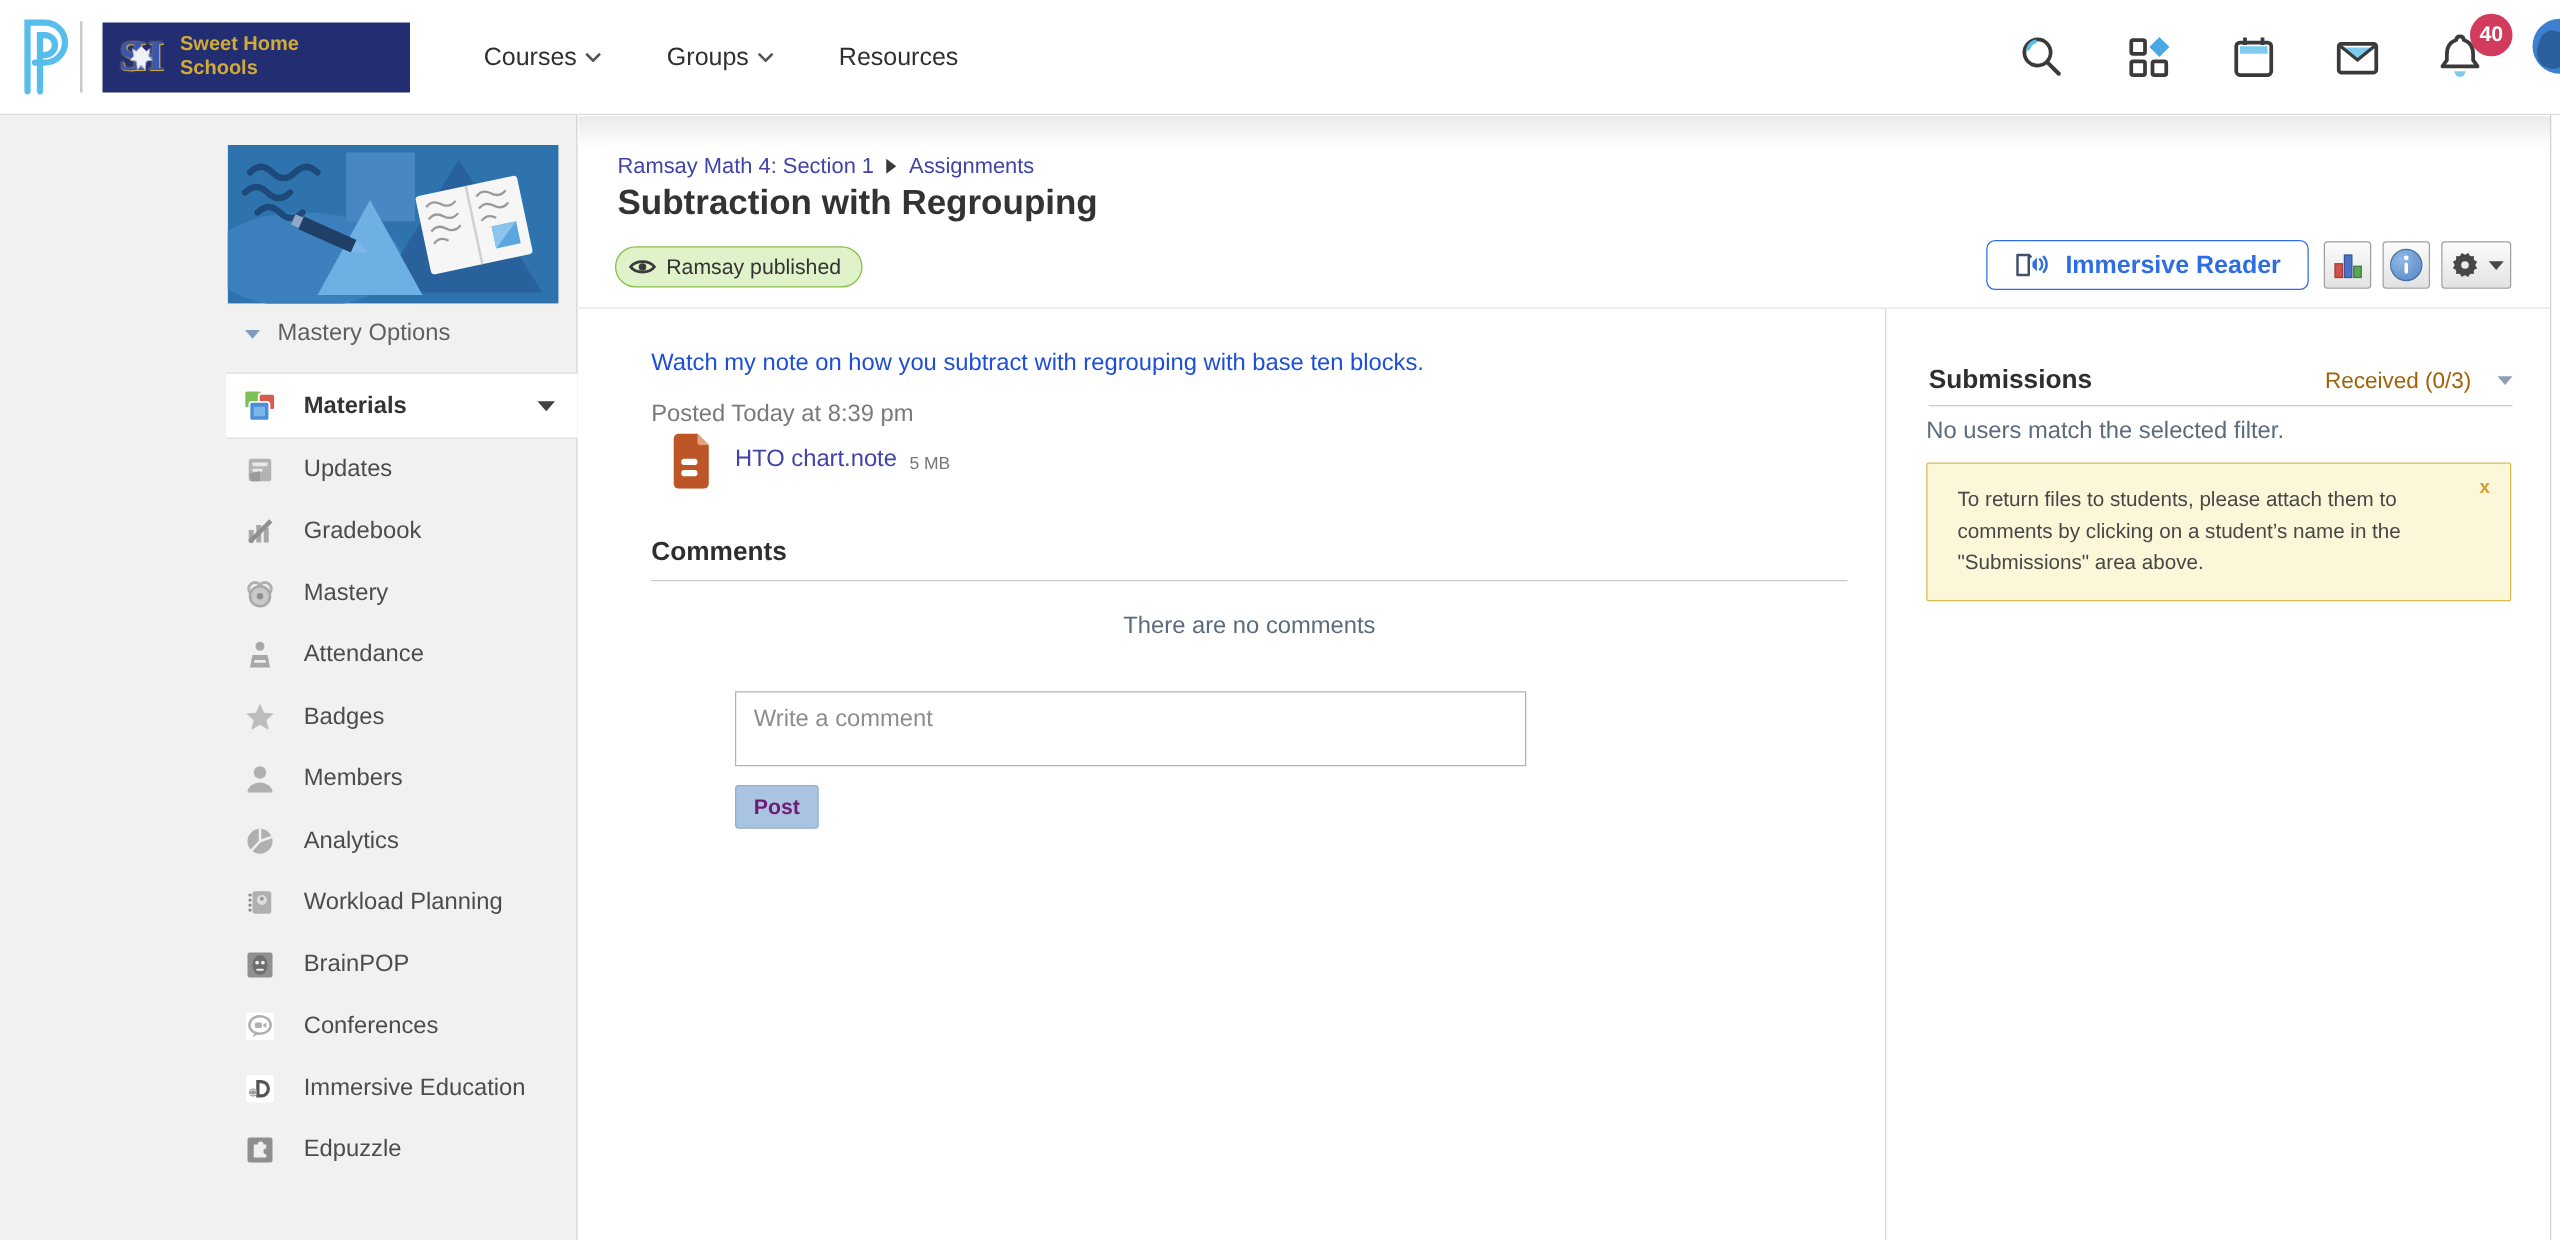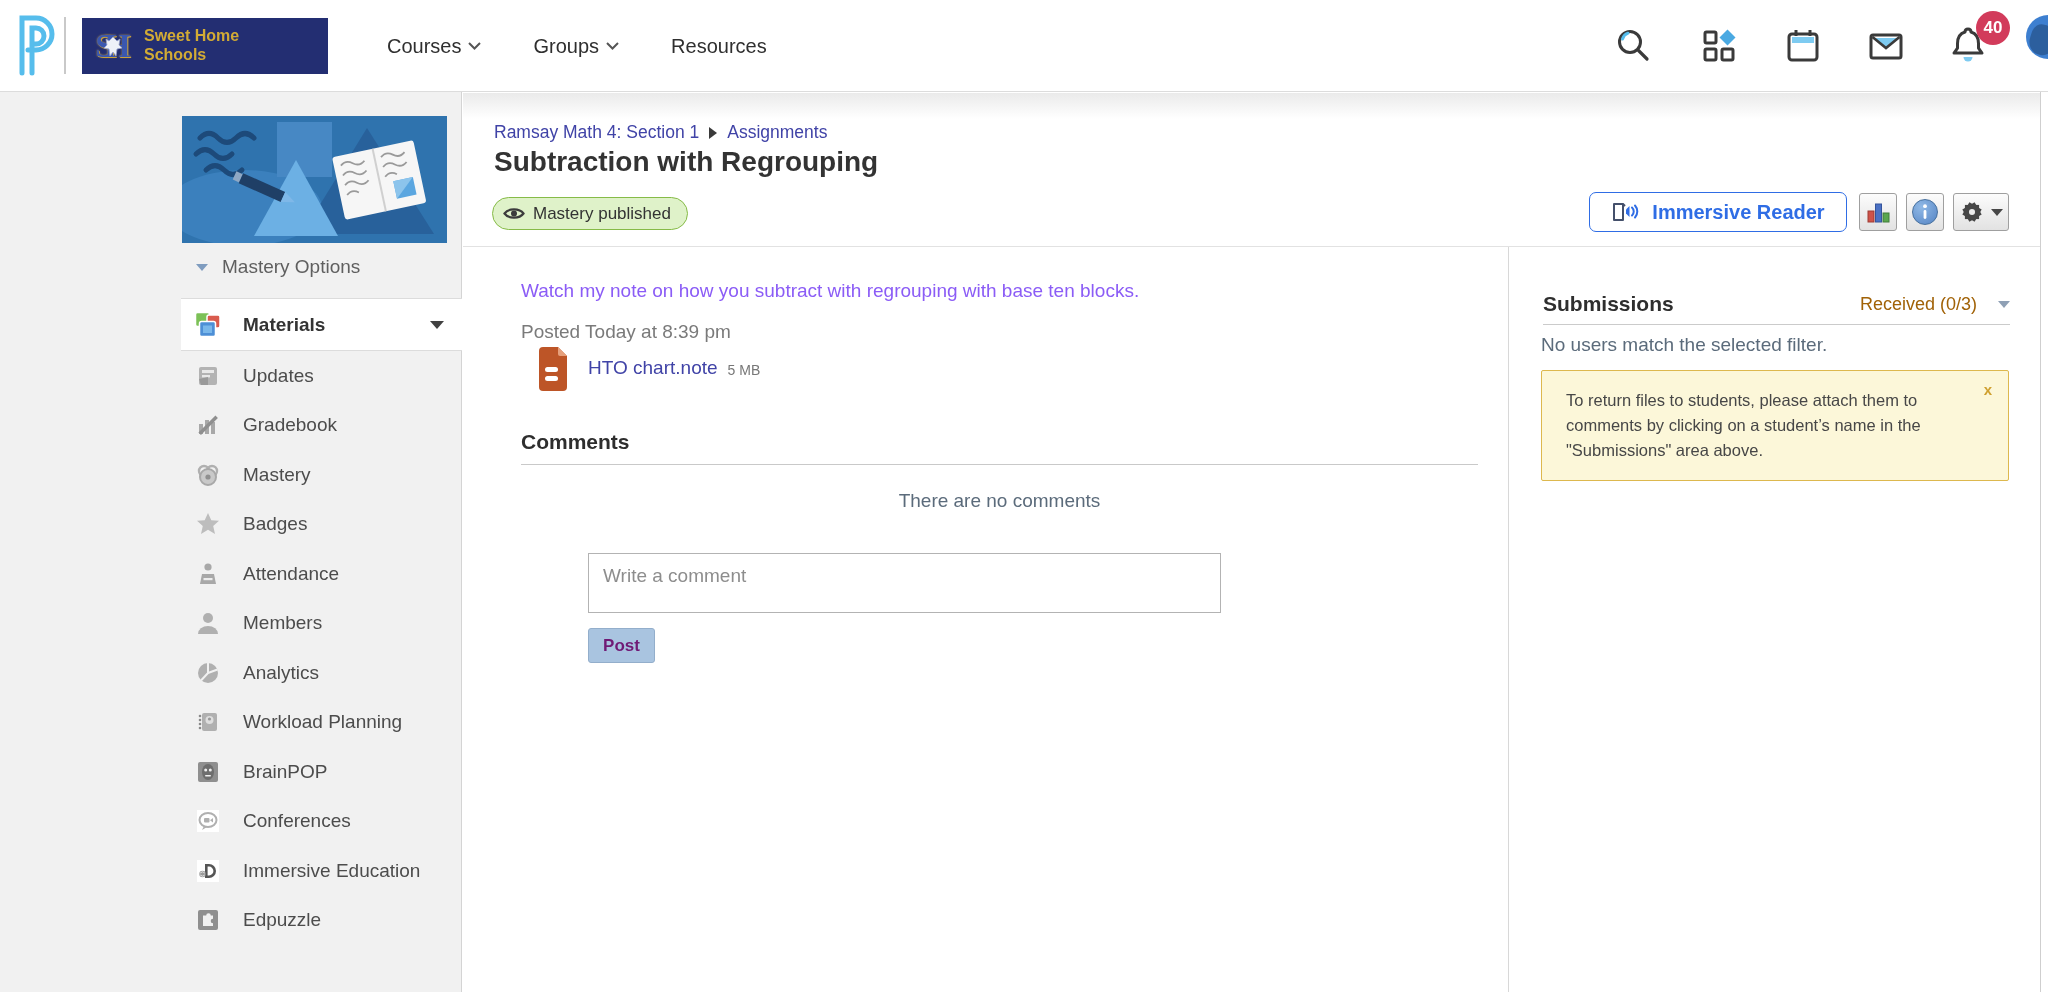--- a/index.html
+++ b/index.html
@@ -78,21 +78,21 @@
               cursor:pointer; }
   .mini-btn.chart { left:1859px; width:38px; }
   .mini-btn.info  { left:1906px; width:38px; }
   .mini-btn.gear  { left:1953px; width:56px; gap:7px; }
   .info-circle { width:26px; height:26px; border-radius:50%; background:radial-gradient(circle at 35% 30%, #90b9e6, #5584c4);
                  border:1px solid #46709e; display:flex; align-items:center; justify-content:center; }
 
   .divider-h { position:absolute; left:463px; top:246px; width:1577px; height:1px; background:#e2e2e2; }
   .divider-v { position:absolute; left:1508px; top:247px; width:1px; height:745px; background:#d8d8d8; }
 
-  .description { position:absolute; left:521px; top:280px; font-size:19px; color:#8b5cf6; }
+  .description { position:absolute; left:521px; top:280px; font-size:19px; color:#1d4ed8; }
   .posted { position:absolute; left:521px; top:321px; font-size:19px; color:#7a7a7a; }
   .file-row { position:absolute; left:534px; top:345px; display:flex; align-items:center; }
   .file-link { margin-left:16px; font-size:19px; color:#4043a7; text-decoration:none; cursor:pointer; }
   .file-size { margin-left:10px; font-size:14px; color:#777; margin-top:4px; }
 
   .comments-h { position:absolute; left:521px; top:430px; font-size:21px; font-weight:bold; color:#2e2e2e; }
   .comments-hr { position:absolute; left:521px; top:464px; width:957px; height:1px; background:#c9c9c9; }
   .no-comments { position:absolute; left:521px; top:490px; width:957px; text-align:center; font-size:19px; color:#5b6b7b; }
   .comment-box { position:absolute; left:588px; top:553px; width:633px; height:60px; border:1px solid #b3b3b3;
                  padding:11px 14px; font-family:"Liberation Sans", sans-serif; font-size:19px; color:#444;
@@ -274,34 +274,34 @@
               <circle cx="17" cy="9" r="5" fill="none" stroke="#b0b0b0" stroke-width="2.4"></circle>
               <circle cx="13" cy="15" r="8" fill="#c9c9c9" stroke="#a8a8a8" stroke-width="2"></circle>
               <circle cx="13" cy="15" r="2.6" fill="#8f8f8f"></circle>
             </svg>
         </span>
           <span class="side-label">Mastery</span>
       </li>
       <li>
         <span class="side-ico">
           <svg width="26" height="26" viewBox="0 0 26 26">
-              <polygon points="13,2 16.3,9.2 24,9.8 18.2,15 20,23 13,18.8 6,23 7.8,15 2,9.8 9.7,9.2" fill="#bdbdbd"></polygon>
-            </svg>
-        </span>
-          <span class="side-label">Badges</span>
-      </li>
-      <li>
-        <span class="side-ico">
-          <svg width="26" height="26" viewBox="0 0 26 26">
               <circle cx="13" cy="6" r="3.6" fill="#a8a8a8"></circle>
               <path d="M7 13 h12 l2 10 H5 z" fill="#a8a8a8"></path>
               <rect x="8.5" y="17" width="9" height="2.2" fill="#ededed"></rect>
             </svg>
         </span>
           <span class="side-label">Attendance</span>
+      </li>
+      <li>
+        <span class="side-ico">
+          <svg width="26" height="26" viewBox="0 0 26 26">
+              <polygon points="13,2 16.3,9.2 24,9.8 18.2,15 20,23 13,18.8 6,23 7.8,15 2,9.8 9.7,9.2" fill="#bdbdbd"></polygon>
+            </svg>
+        </span>
+          <span class="side-label">Badges</span>
       </li>
       <li>
         <span class="side-ico">
           <svg width="26" height="26" viewBox="0 0 26 26">
               <circle cx="13" cy="8" r="5" fill="#b0b0b0"></circle>
               <path d="M3 24 a10 8 0 0 1 20 0 z" fill="#b0b0b0"></path>
             </svg>
         </span>
           <span class="side-label">Members</span>
       </li>
@@ -386,21 +386,21 @@
     <a>Assignments</a>
   </div>
 
   <h1 class="page-title">Subtraction with Regrouping</h1>
 
   <div class="status-badge">
     <svg width="22" height="15" viewBox="0 0 22 15">
       <path d="M1.5 7.5 C5.5 2 16.5 2 20.5 7.5 C16.5 13 5.5 13 1.5 7.5 Z" fill="none" stroke="#3c3c3c" stroke-width="2.2"></path>
       <circle cx="11" cy="7.5" r="3" fill="#3c3c3c"></circle>
     </svg>
-    <span>Mastery published</span>
+    <span>Ramsay published</span>
   </div>
 
   <div class="ir-btn">
     <svg width="30" height="22" viewBox="0 0 30 22">
       <path d="M3 3 h9 v16 h-9 z" fill="none" stroke="#44506b" stroke-width="2" stroke-linejoin="round"></path>
       <path d="M12 3 l2 2" stroke="#44506b" stroke-width="2"></path>
       <polygon points="15,8.5 18.5,5 18.5,16 15,12.5" fill="#2f6de5"></polygon>
       <path d="M21 6.5 a5.5 5.5 0 0 1 0 8 M24 4.5 a9 9 0 0 1 0 12" stroke="#2f6de5" stroke-width="2" fill="none" stroke-linecap="round"></path>
     </svg>
     <span>Immersive Reader</span>

